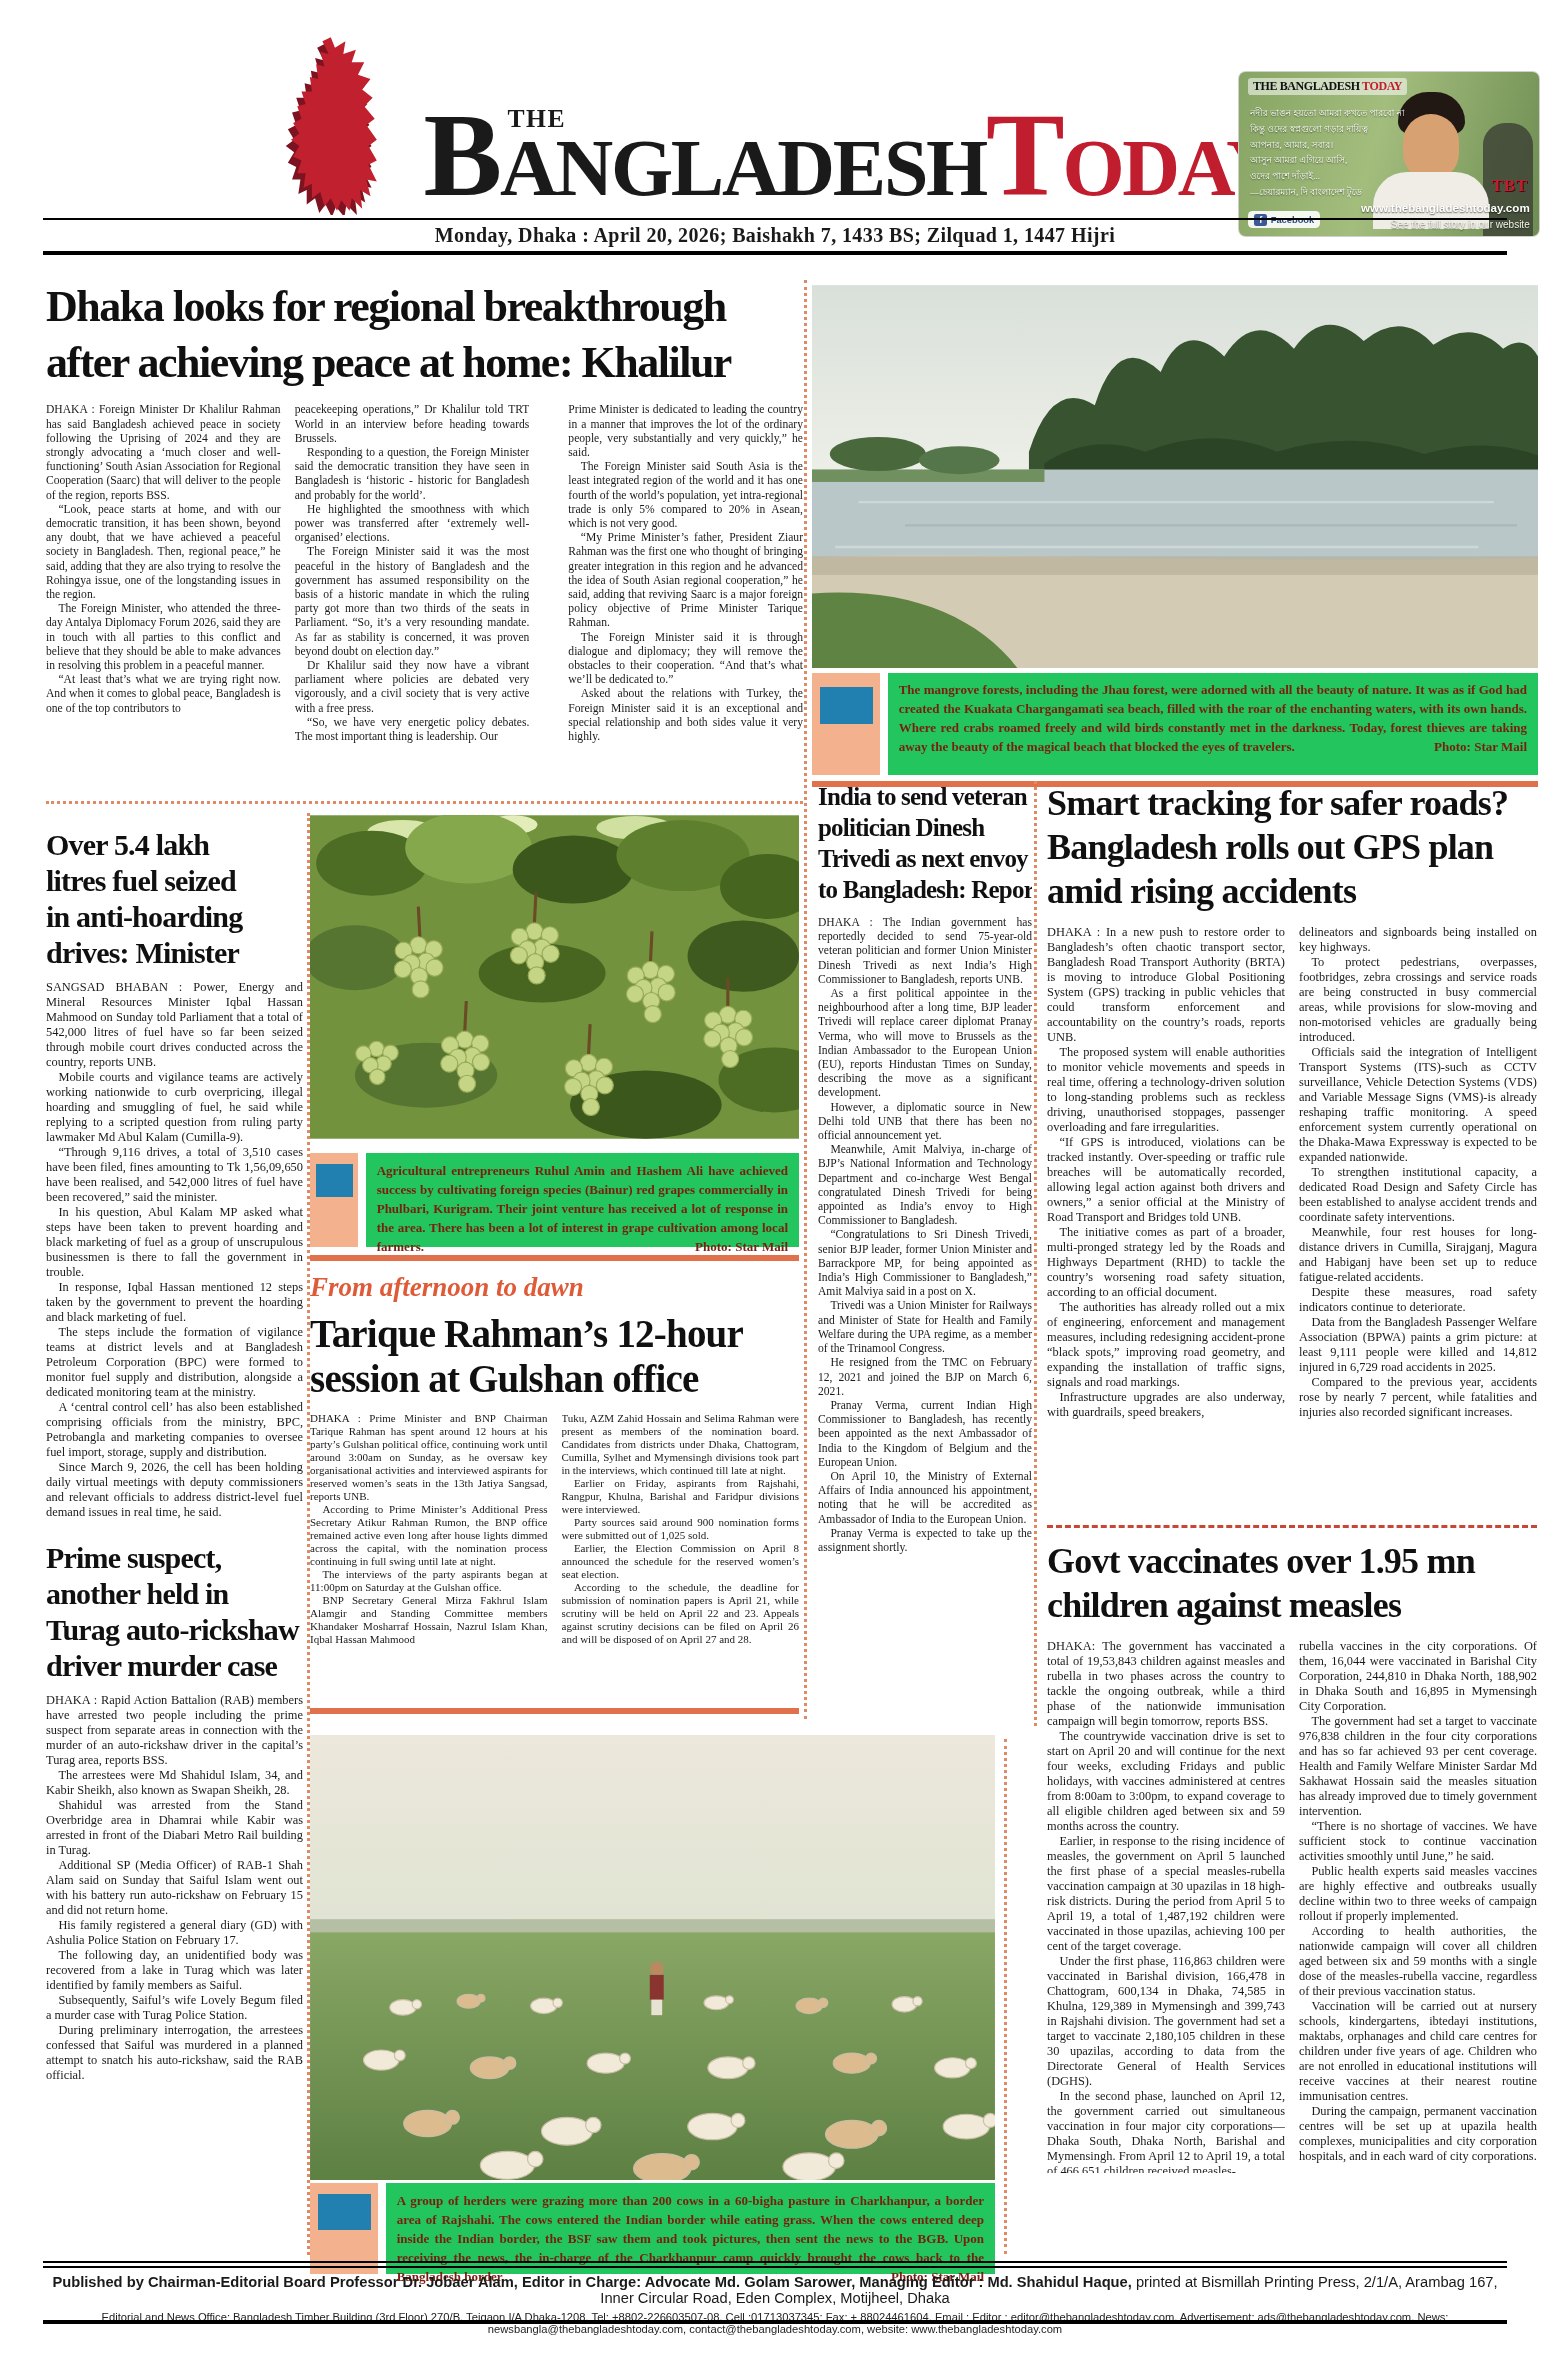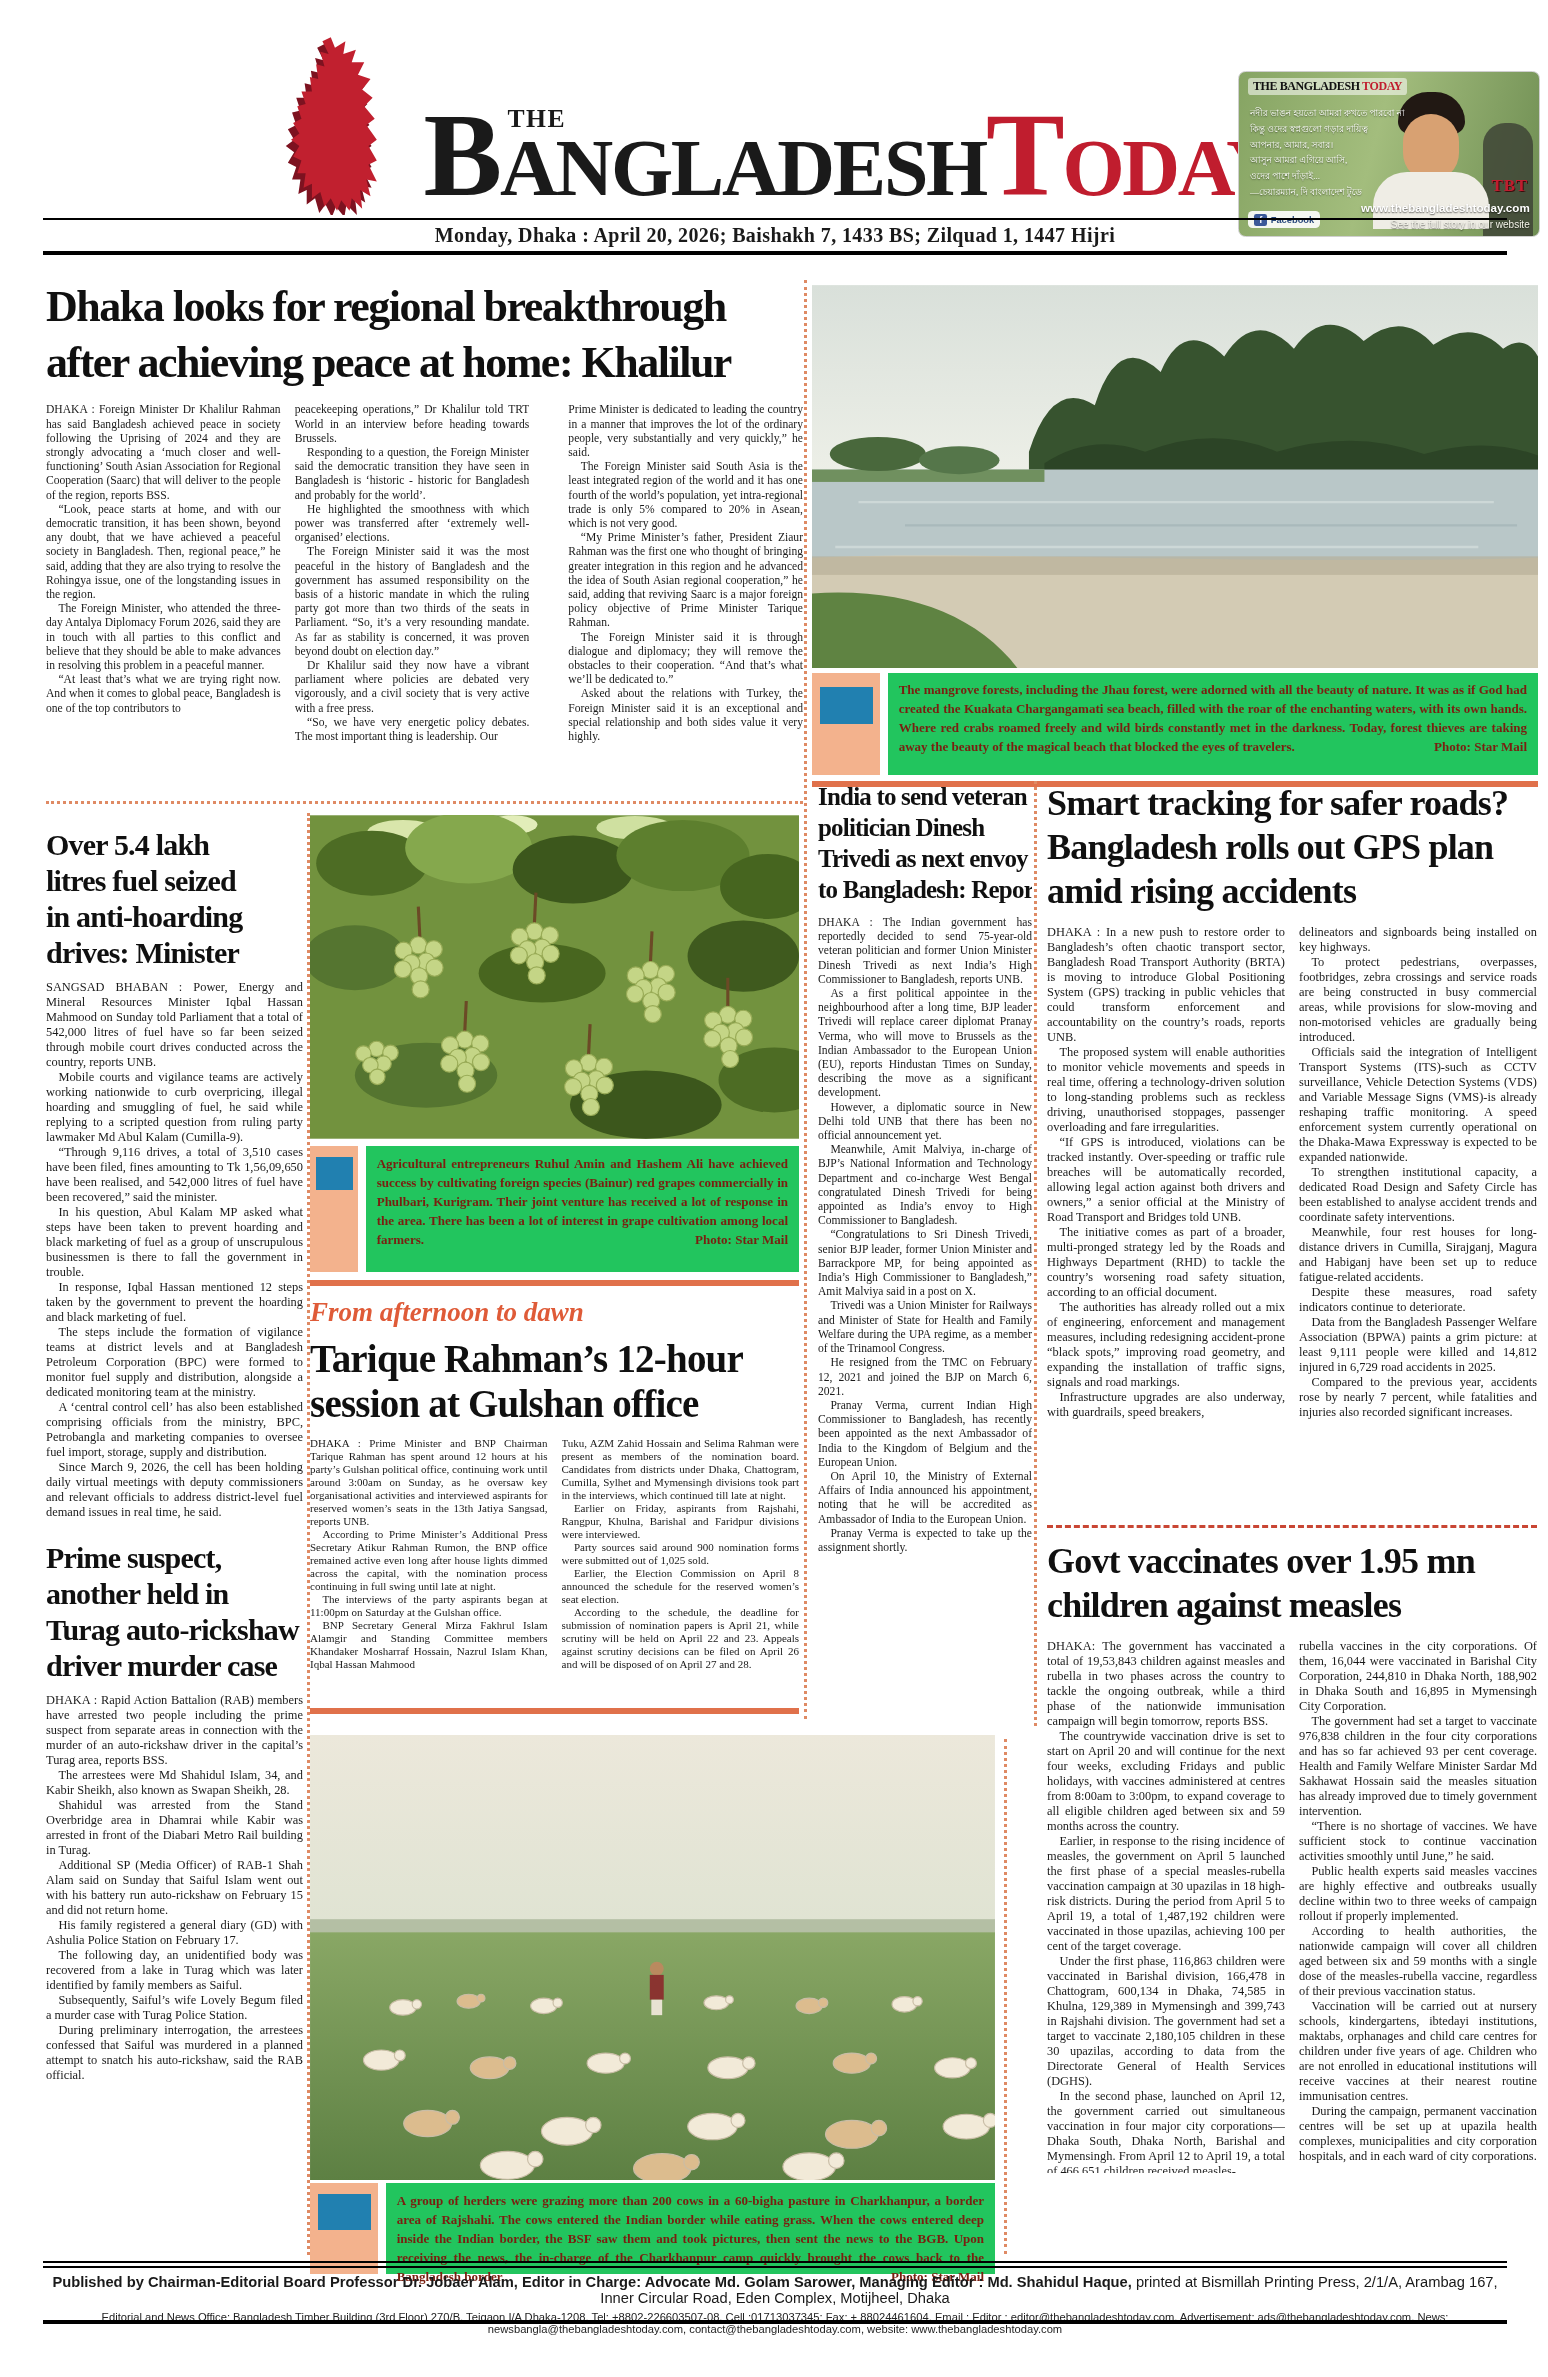--- a/index.html
+++ b/index.html
@@ -342,21 +342,21 @@
               <circle r="10"></circle>
               <circle cx="18" cy="5" r="10"></circle>
               <circle cx="-17" cy="6" r="10"></circle>
               <circle cx="9" cy="19" r="10"></circle>
               <circle cx="-8" cy="21" r="10"></circle>
               <circle cx="1" cy="36" r="10"></circle>
             </g>
         </g>
       </svg>
     </div>
-    <div class="cap-box" style="margin-top:7px;height:126px;">
+    <div class="cap-box" style="margin-top:14px;height:94px;">
       <div class="cap-left" style="width:48px;">
         <div class="blue-chip" style="width:37px;height:33px;margin-top:11px;"></div>
       </div>
       <div class="cap-gap"></div>
       <div class="cap-main">
         <span>Agricultural entrepreneurs Ruhul Amin and Hashem Ali have achieved success by cultivating foreign species (Bainur) red grapes commercially in Phulbari, Kurigram. Their joint venture has received a lot of response in the area. There has been a lot of interest in grape cultivation among local farmers.</span>
         <span class="credit">Photo: Star Mail</span>
       </div>
     </div>
     <div class="rule-salmon" style="margin-top:7.7px;"></div>

